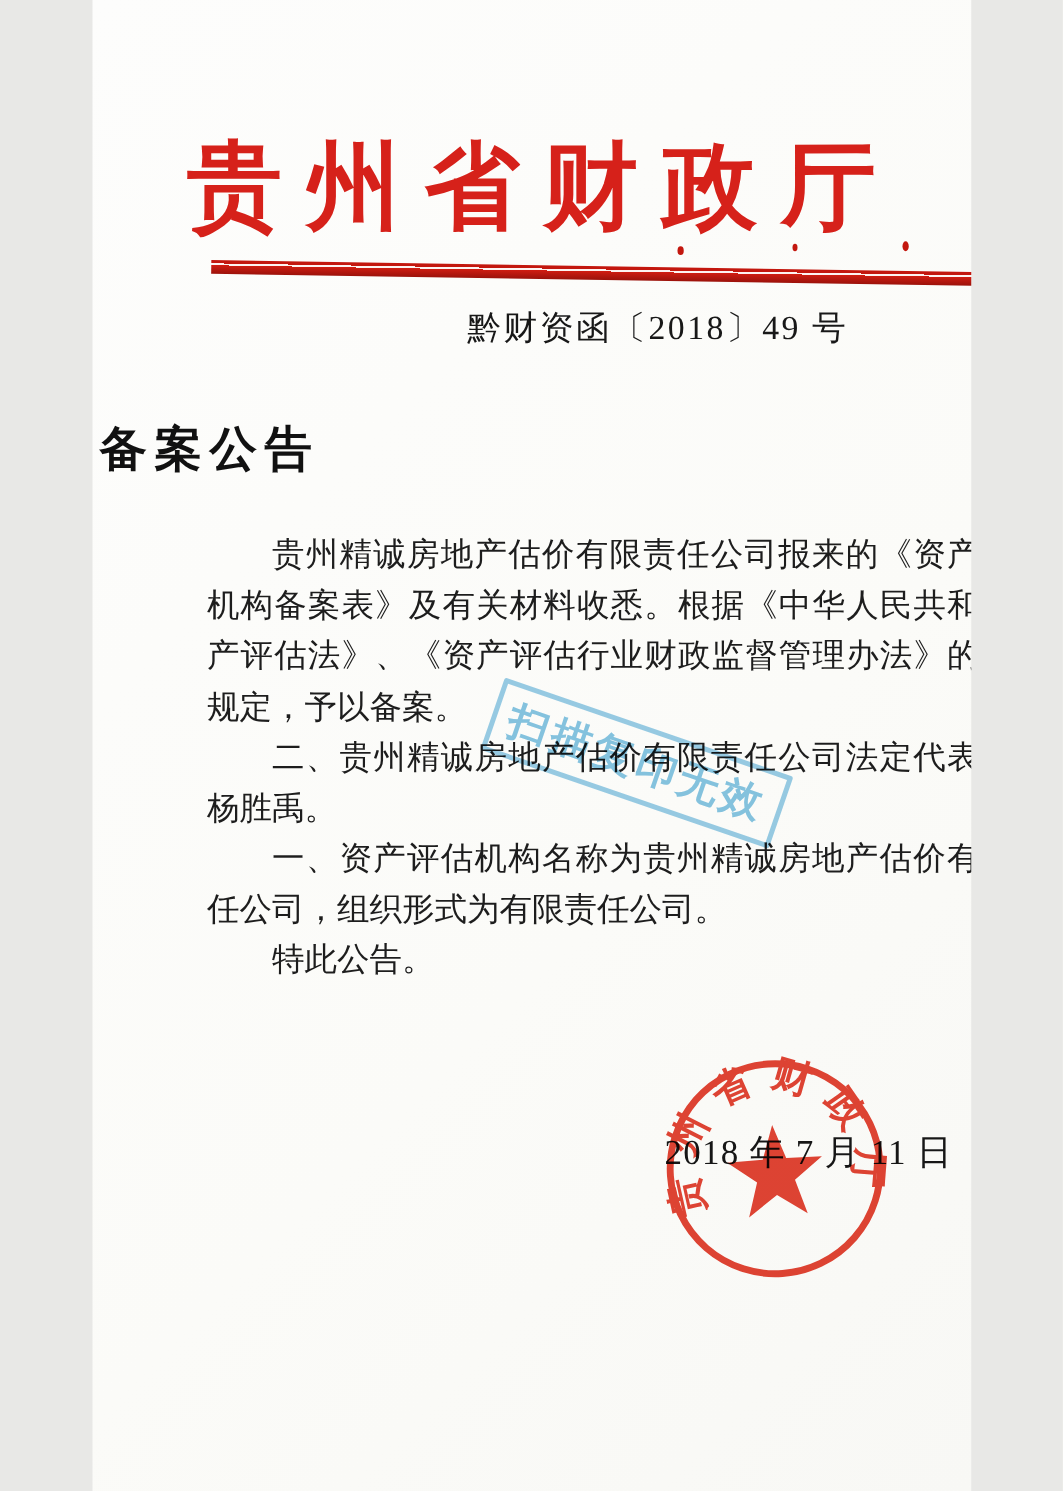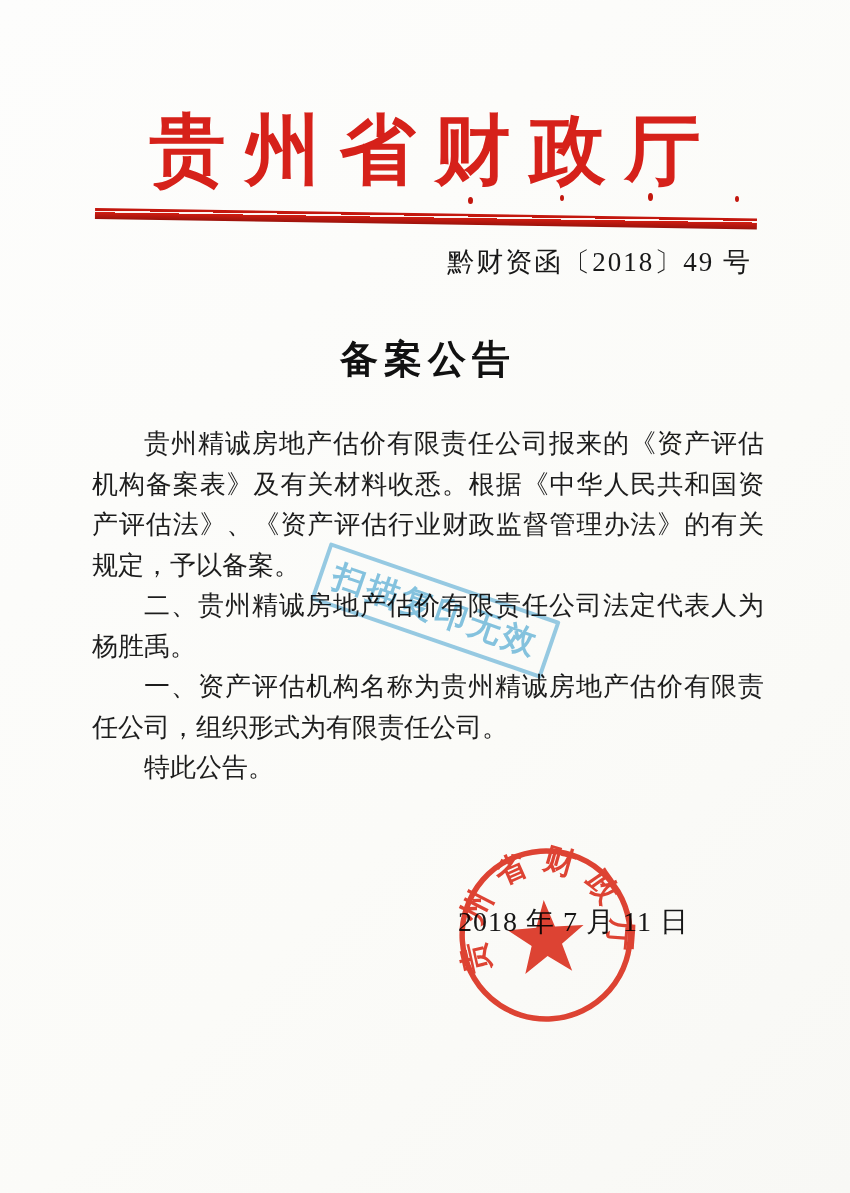--- a/index.html
+++ b/index.html
@@ -1,18 +1,18 @@
 <!DOCTYPE html>
 <html><head>
 <meta charset="utf-8">
 <style>
   html,body{margin:0;padding:0;background:#e8e8e6;}
   .page{
     position:relative;
-    width:850px;height:1193px;
+    width:703px;height:1193px;
     margin:0 auto;
     background:linear-gradient(135deg,#fdfdfc 0%,#fbfbf8 60%,#f8f8f5 100%);
     overflow:hidden;
     font-family:"Liberation Serif","DejaVu Serif",serif;
     color:#1d1d1d;
   }
   
   .agency-title{
     position:absolute;top:104px;left:0;right:0;
     margin:0;text-align:center;
@@ -26,21 +26,20 @@
     background:linear-gradient(180deg,#c3170e 0%,#c3170e 24%,#fdf3f1 24%,#fdf3f1 38%,#cf1d12 38%,#9c120b 100%);
     transform:rotate(0.9deg);transform-origin:left center;
   }
   .doc-number{
     position:absolute;top:244px;right:98px;
     font-size:27px;letter-spacing:2px;
     color:#181818;
   }
   .notice-title{
     position:absolute;top:334px;left:0;right:0;margin:0;
-    text-align:center;
     font-size:38px;font-weight:bold;letter-spacing:6px;text-indent:6px;
     color:#111;
   }
   
   .body-text{
     position:absolute;top:424px;left:92px;width:672px;
     font-size:26px;line-height:40.5px;
     text-align:justify;
   }
   .body-text p{margin:0;text-indent:2em;}

